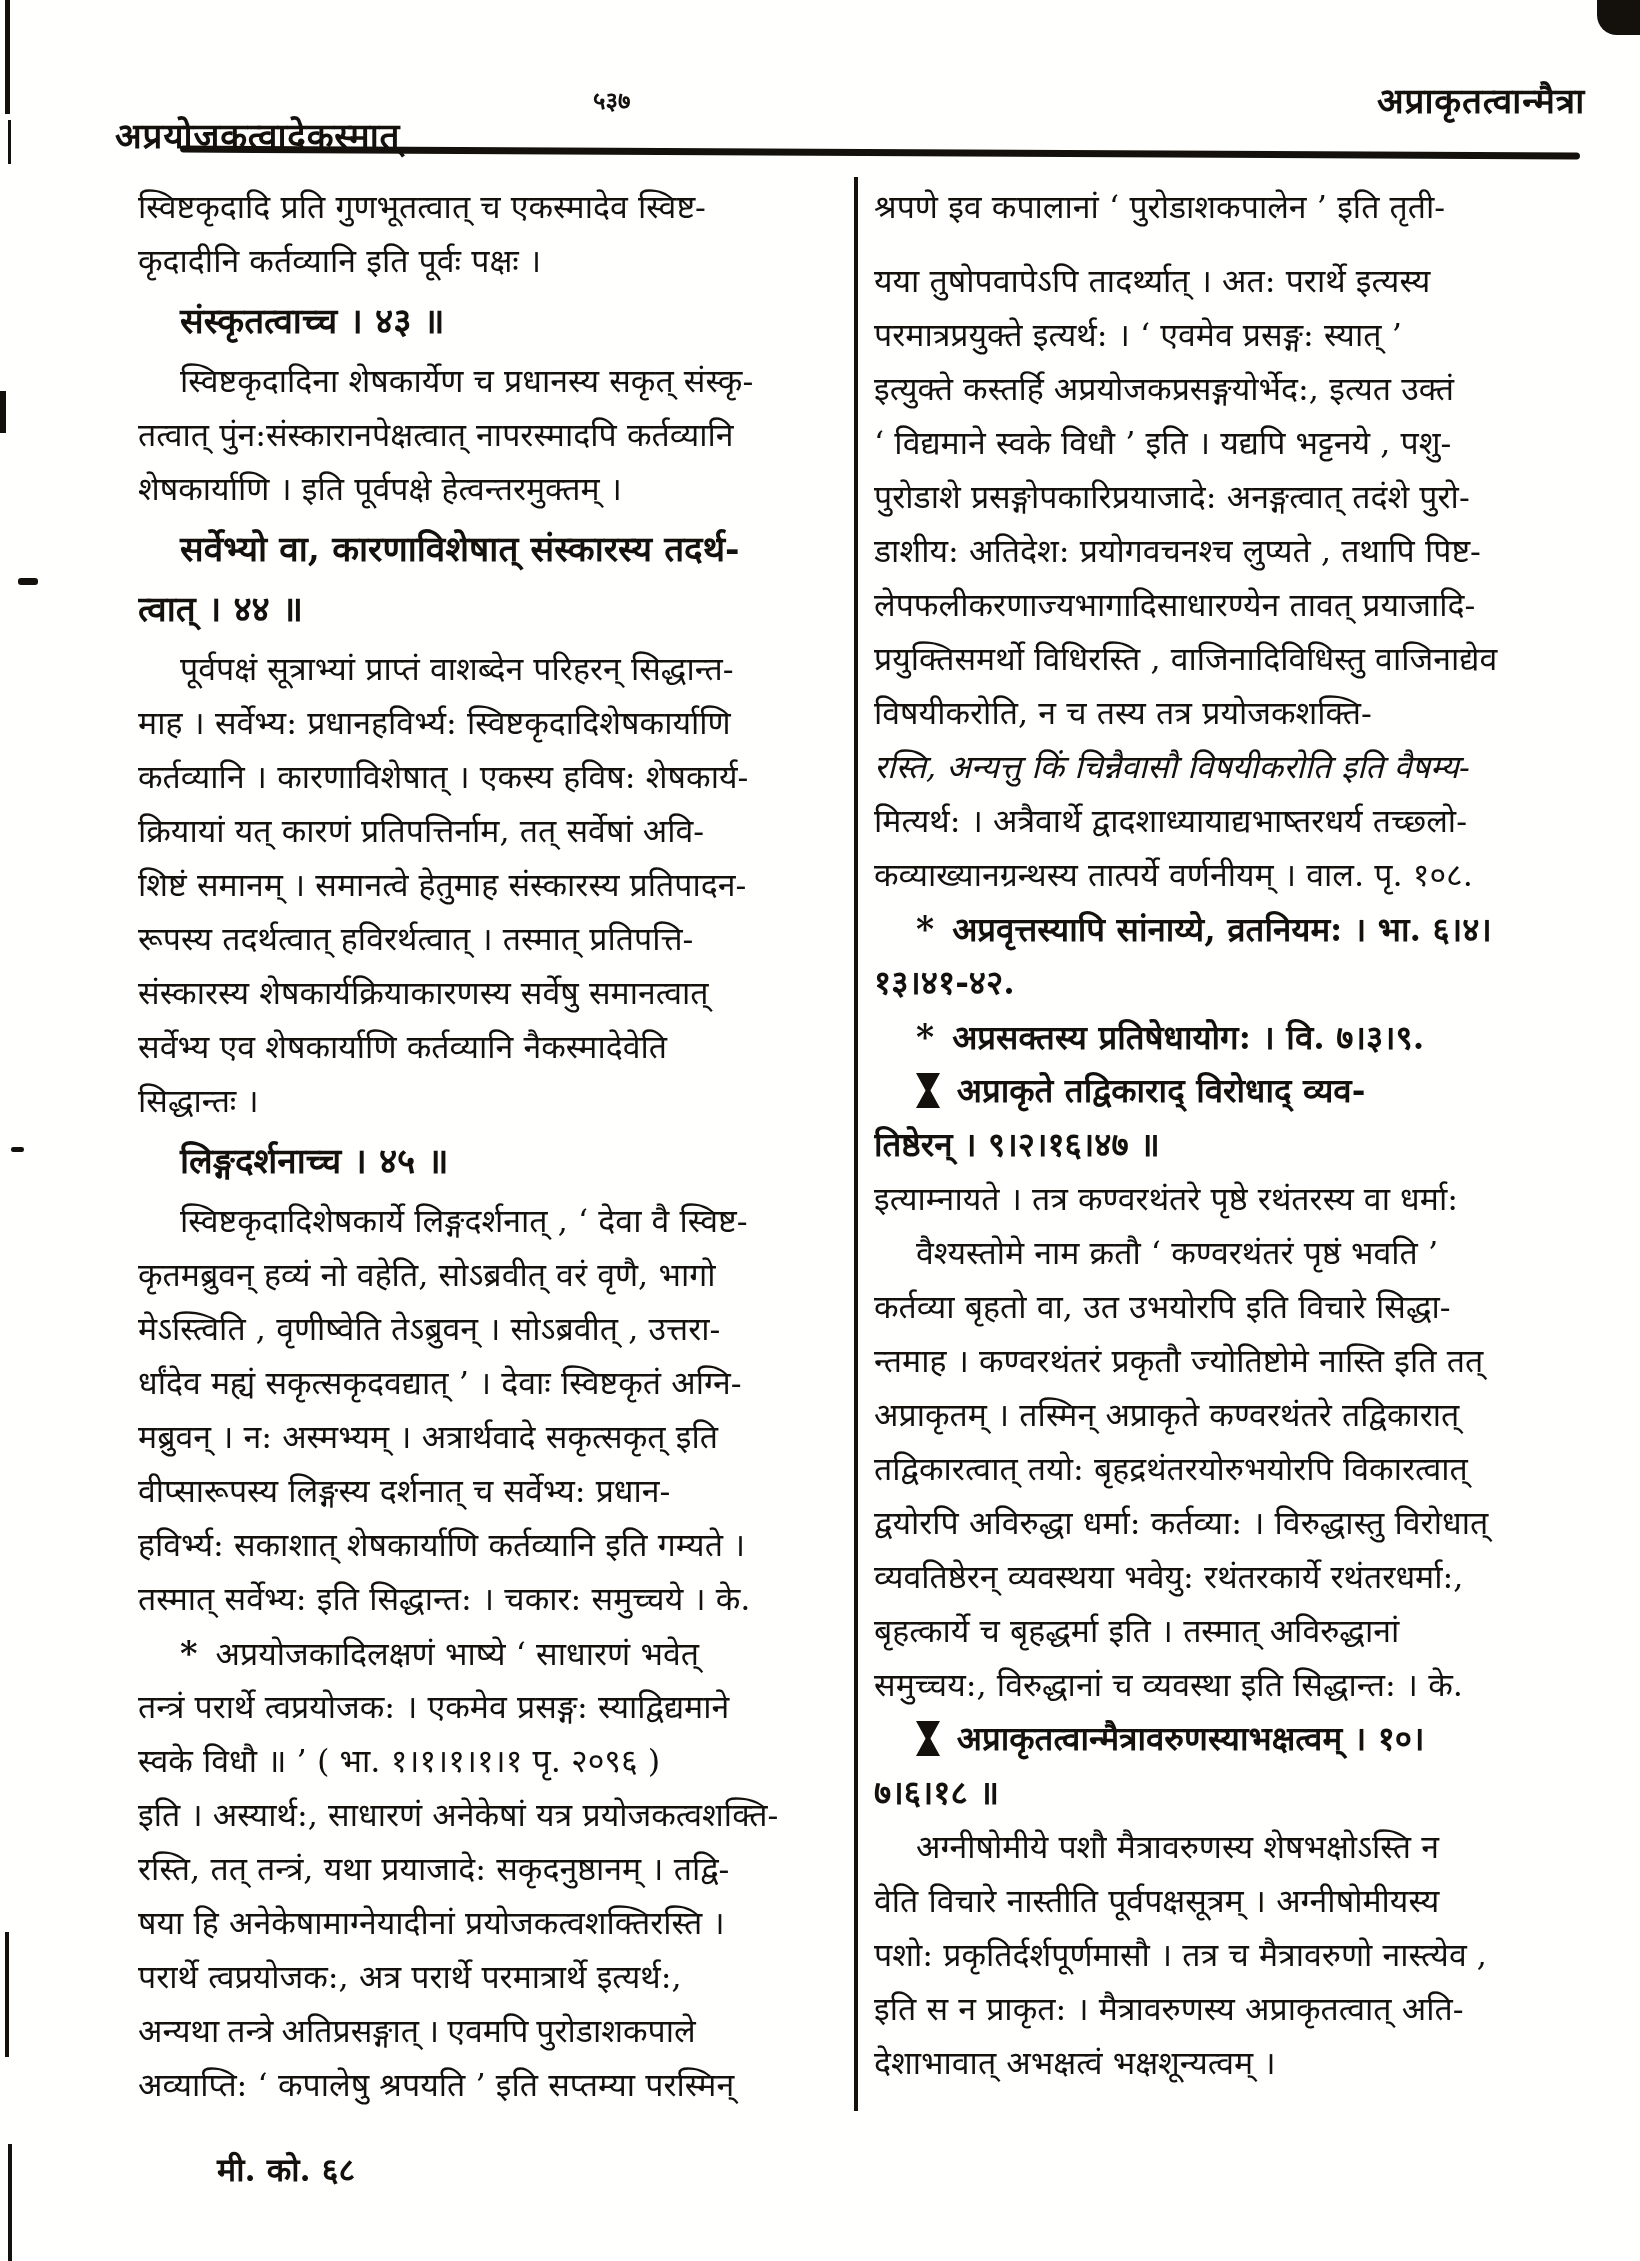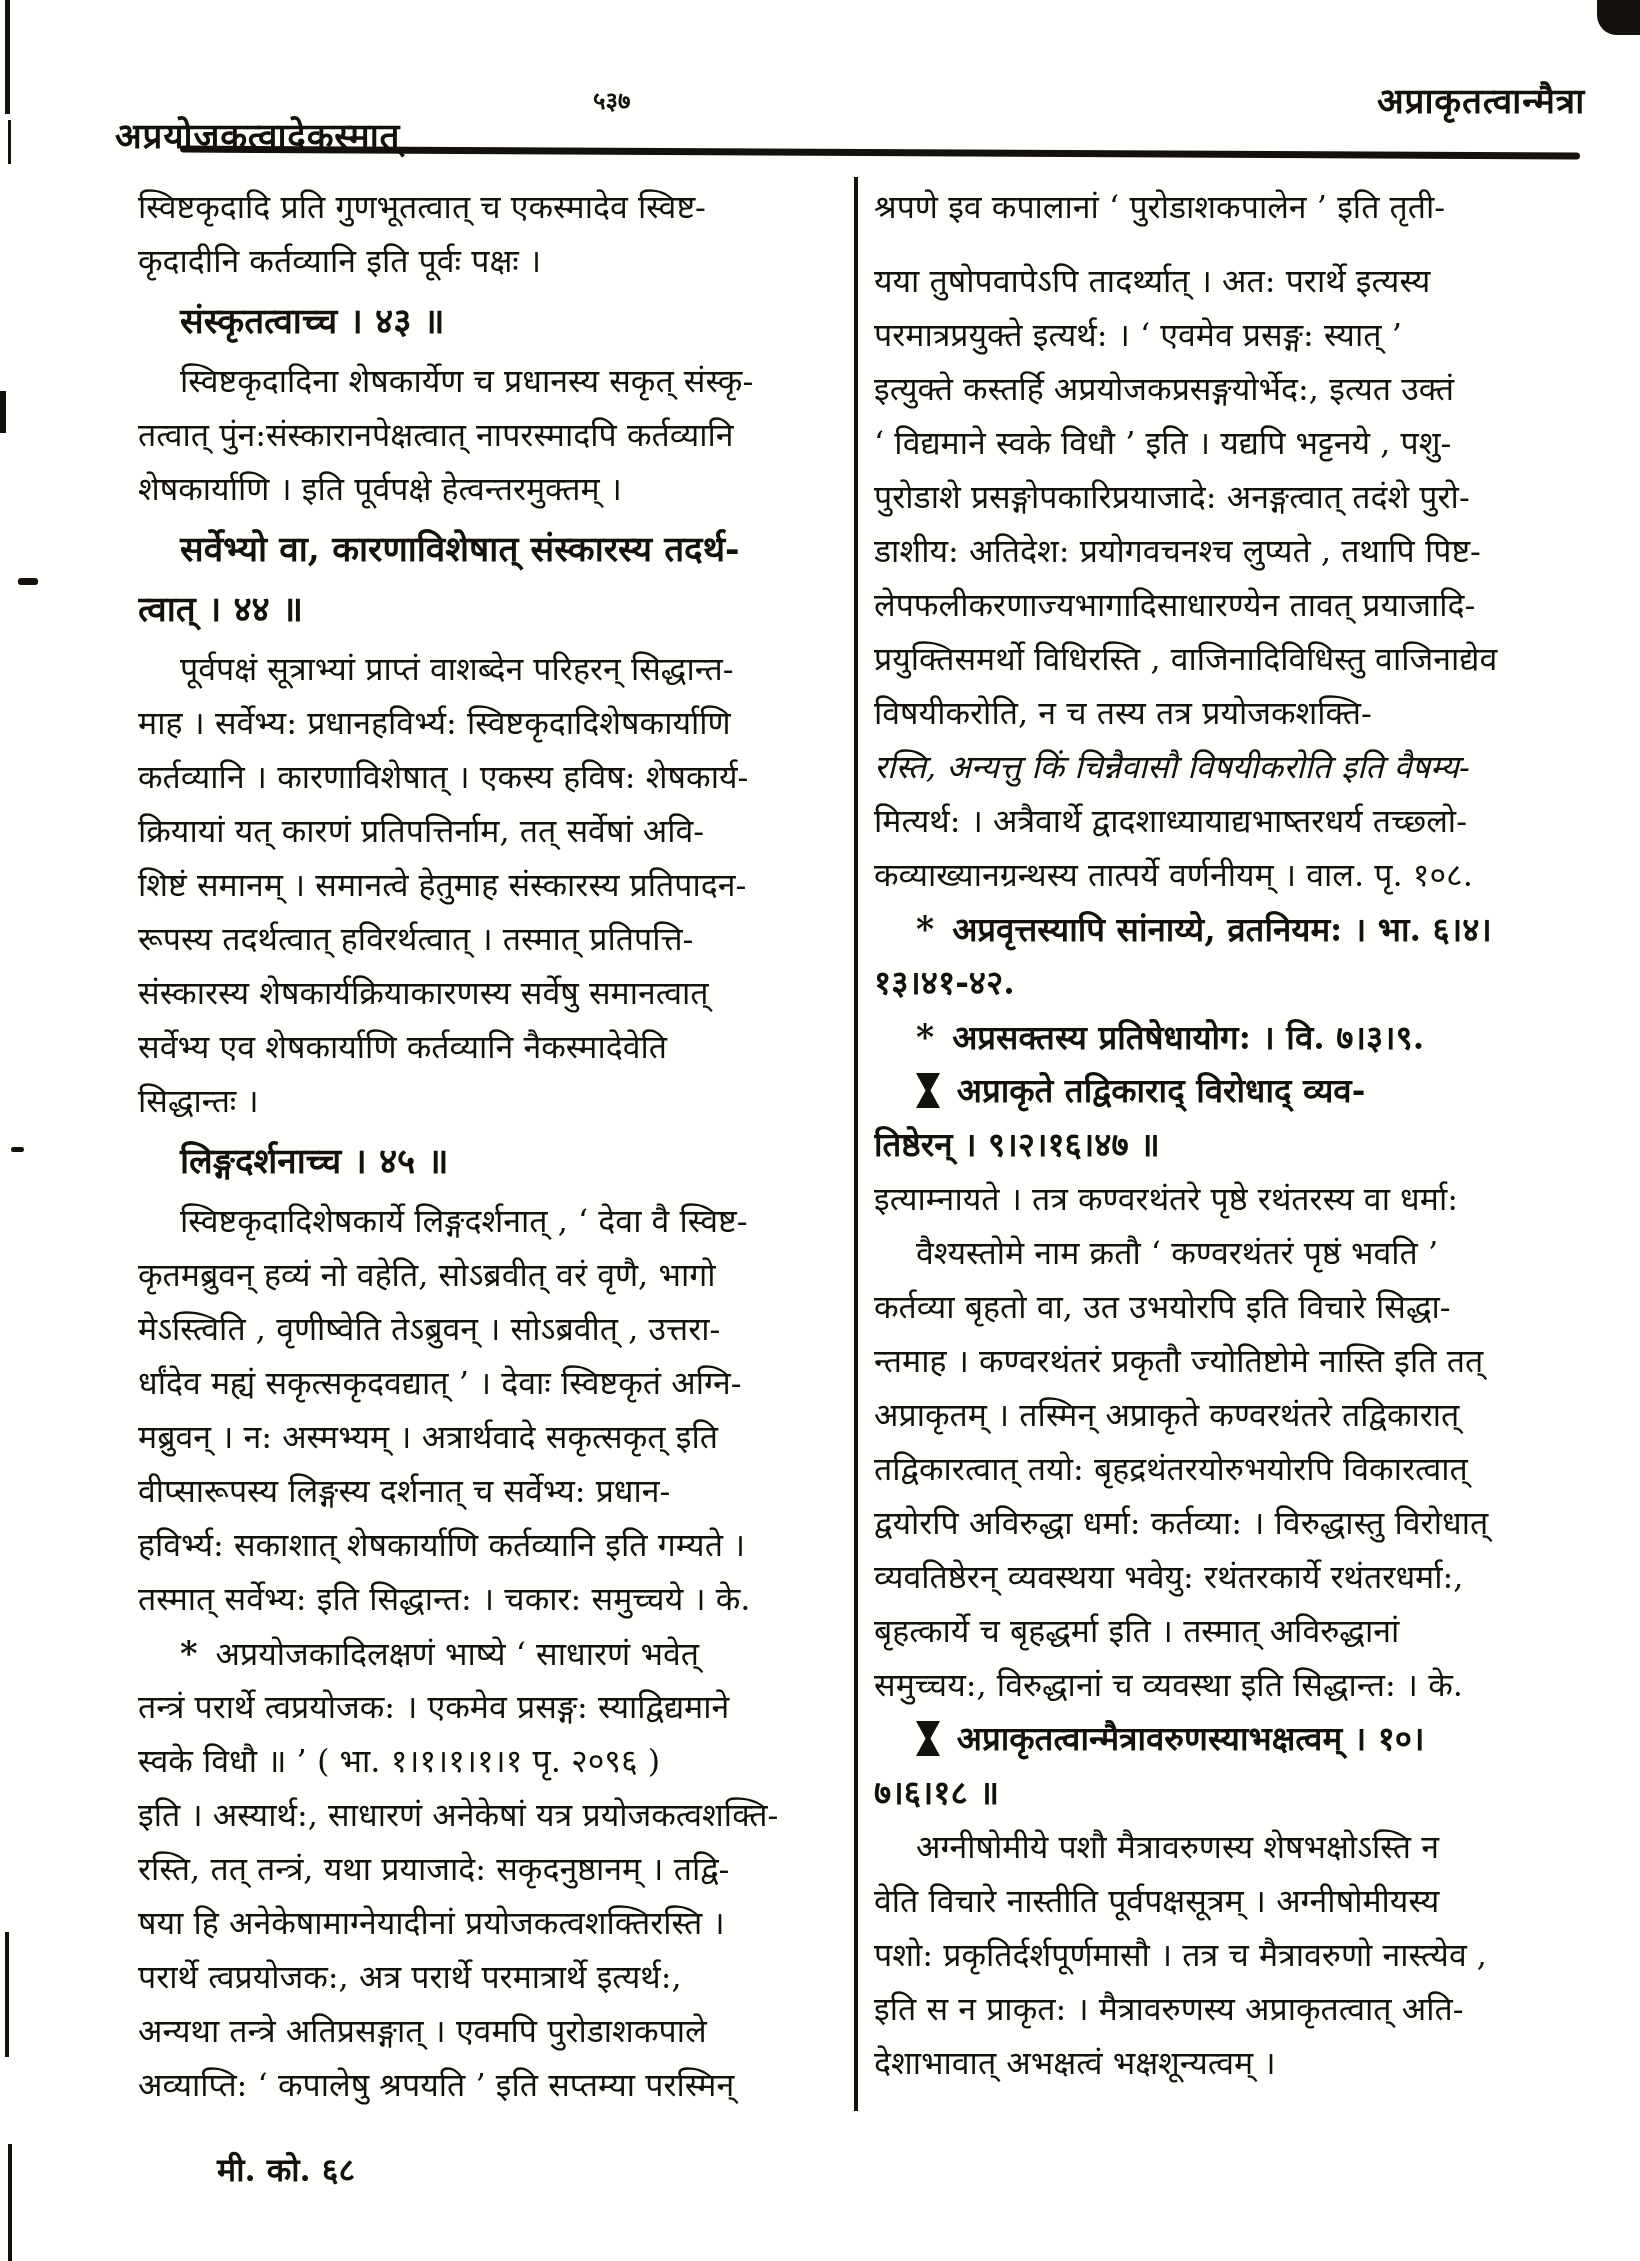--- a/index.html
+++ b/index.html
@@ -99,21 +99,21 @@
       <div class="line body" style="word-spacing: 0px;">वीप्सारूपस्य लिङ्गस्य दर्शनात् च सर्वेभ्य: प्रधान-</div>
       <div class="line body" style="word-spacing: 0px;">हविर्भ्य: सकाशात् शेषकार्याणि कर्तव्यानि इति गम्यते ।</div>
       <div class="line body" style="word-spacing: 0px;">तस्मात् सर्वेभ्य: इति सिद्धान्त: । चकार: समुच्चये । के.</div>
       <div class="line body indent" style="word-spacing: 0px;"><span class="asterisk">*</span>अप्रयोजकादिलक्षणं भाष्ये ‘ साधारणं भवेत्</div>
       <div class="line body" style="word-spacing: 0px;">तन्त्रं परार्थे त्वप्रयोजक: । एकमेव प्रसङ्ग: स्याद्विद्यमाने</div>
       <div class="line body" style="word-spacing: 0px;">स्वके विधौ ॥ ’ ( भा. १।१।१।१।१ पृ. २०९६ )</div>
       <div class="line body" style="word-spacing: 0px;">इति । अस्यार्थ:, साधारणं अनेकेषां यत्र प्रयोजकत्वशक्ति-</div>
       <div class="line body" style="word-spacing: 0px;">रस्ति, तत् तन्त्रं, यथा प्रयाजादे: सकृदनुष्ठानम् । तद्वि-</div>
       <div class="line body" style="word-spacing: 0px;">षया हि अनेकेषामाग्नेयादीनां प्रयोजकत्वशक्तिरस्ति ।</div>
       <div class="line body" style="word-spacing: 0px;">परार्थे त्वप्रयोजक:, अत्र परार्थे परमात्रार्थे इत्यर्थ:,</div>
-      <div class="line body" style="word-spacing: 0px;">अन्यथा तन्त्रे अतिप्रसङ्गात् । एवमपि पुरोडाशकपाले</div>
+      <div class="line body" style="word-spacing: 0px; font-family: Liberation Serif, serif;">अन्यथा तन्त्रे अतिप्रसङ्गात् । एवमपि पुरोडाशकपाले</div>
       <div class="line body" style="word-spacing: 0px;">अव्याप्ति: ‘ कपालेषु श्रपयति ’ इति सप्तम्या परस्मिन्</div>
     </div>
   <div class="column right">
       <div class="line body" style="word-spacing: 0px;">श्रपणे इव कपालानां ‘ पुरोडाशकपालेन ’ इति तृती-</div>
       <div class="line body" style="word-spacing: 0px; margin-top: 20px;">यया तुषोपवापेऽपि तादर्थ्यात् । अत: परार्थे इत्यस्य</div>
       <div class="line body" style="word-spacing: 0px;">परमात्रप्रयुक्ते इत्यर्थ: । ‘ एवमेव प्रसङ्ग: स्यात् ’</div>
       <div class="line body" style="word-spacing: 0px;">इत्युक्ते कस्तर्हि अप्रयोजकप्रसङ्गयोर्भेद:, इत्यत उक्तं</div>
       <div class="line body" style="word-spacing: 0px;">‘ विद्यमाने स्वके विधौ ’ इति । यद्यपि भट्टनये , पशु-</div>
       <div class="line body" style="word-spacing: 0px;">पुरोडाशे प्रसङ्गोपकारिप्रयाजादे: अनङ्गत्वात् तदंशे पुरो-</div>
       <div class="line body" style="word-spacing: 0px;">डाशीय: अतिदेश: प्रयोगवचनश्च लुप्यते , तथापि पिष्ट-</div>

